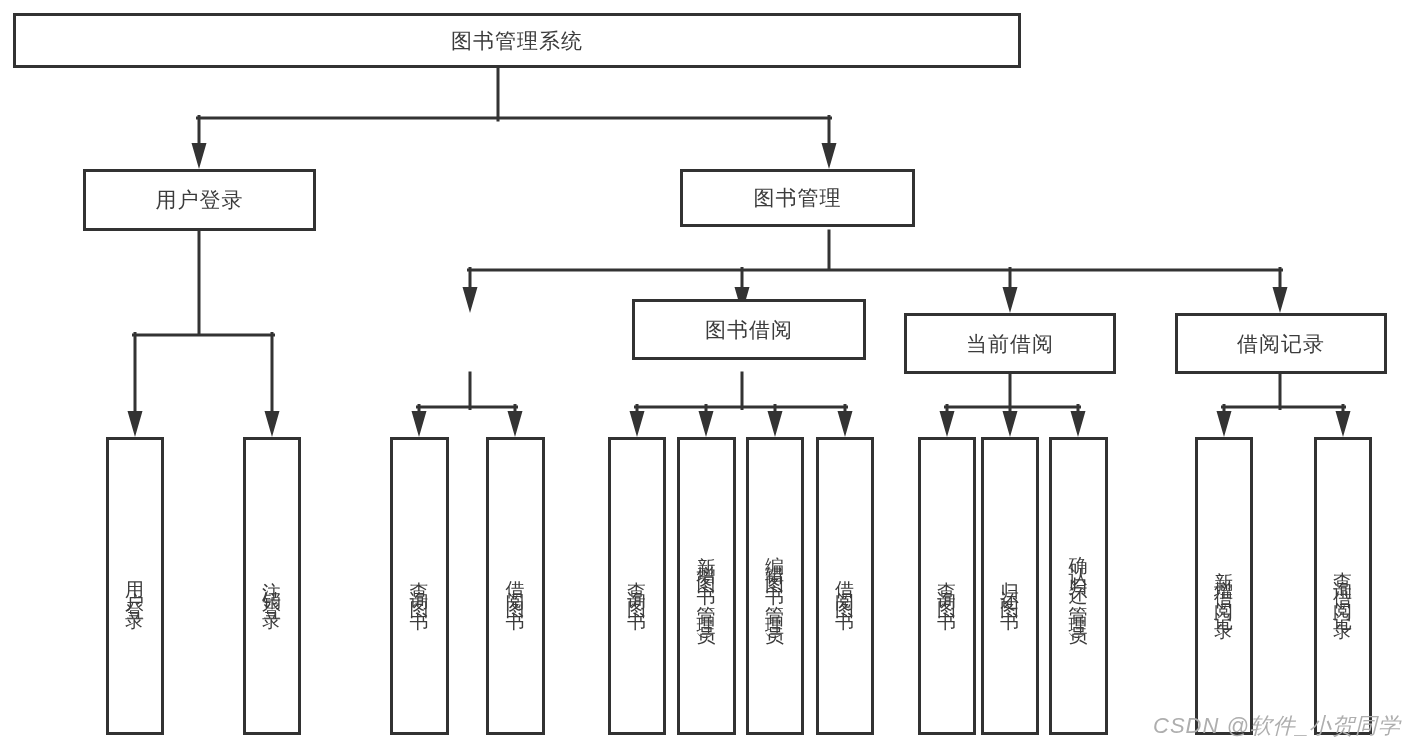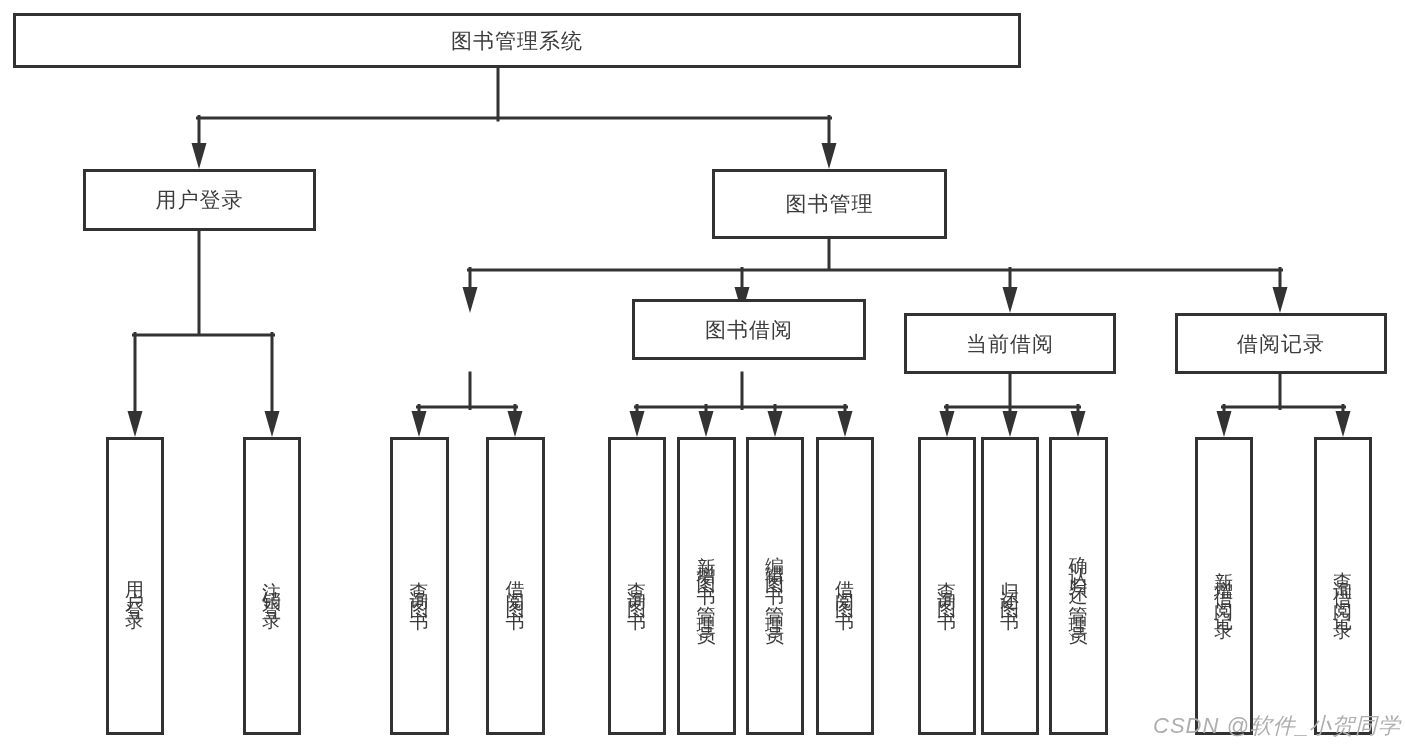--- a/index.html
+++ b/index.html
@@ -40,21 +40,21 @@
              M629.5 411 L644.5 411 L637 437 Z M698.5 411 L713.5 411 L706 437 Z
              M767.5 411 L782.5 411 L775 437 Z M837.5 411 L852.5 411 L845 437 Z
              M939.5 411 L954.5 411 L947 437 Z M1002.5 411 L1017.5 411 L1010 437 Z
              M1070.5 411 L1085.5 411 L1078 437 Z M1216.5 411 L1231.5 411 L1224 437 Z
              M1335.5 411 L1350.5 411 L1343 437 Z" fill="#333333" stroke="none"></path>
   </svg>
 
   <div class="node h" style="left:13px;top:13px;width:1008px;height:55px">图书管理系统</div>
 
   <div class="node h" style="left:83px;top:169px;width:233px;height:62px">用户登录</div>
-  <div class="node h" style="left:712px;top:169px;width:235px;height:70px">图书管理</div>
+  <div class="node h" style="left:680px;top:169px;width:235px;height:58px">图书管理</div>
 
   <div class="node h" style="left:632px;top:299px;width:234px;height:61px">图书借阅</div>
   <div class="node h" style="left:904px;top:313px;width:212px;height:61px">当前借阅</div>
   <div class="node h" style="left:1175px;top:313px;width:212px;height:61px">借阅记录</div>
 
   <div class="node v" style="left:106px;top:437px;width:58px;height:298px">用户登录</div>
   <div class="node v" style="left:243px;top:437px;width:58px;height:298px">注销登录</div>
 
   <div class="node v" style="left:390px;top:437px;width:59px;height:298px">查询图书</div>
   <div class="node v" style="left:486px;top:437px;width:59px;height:298px">借阅图书</div>

